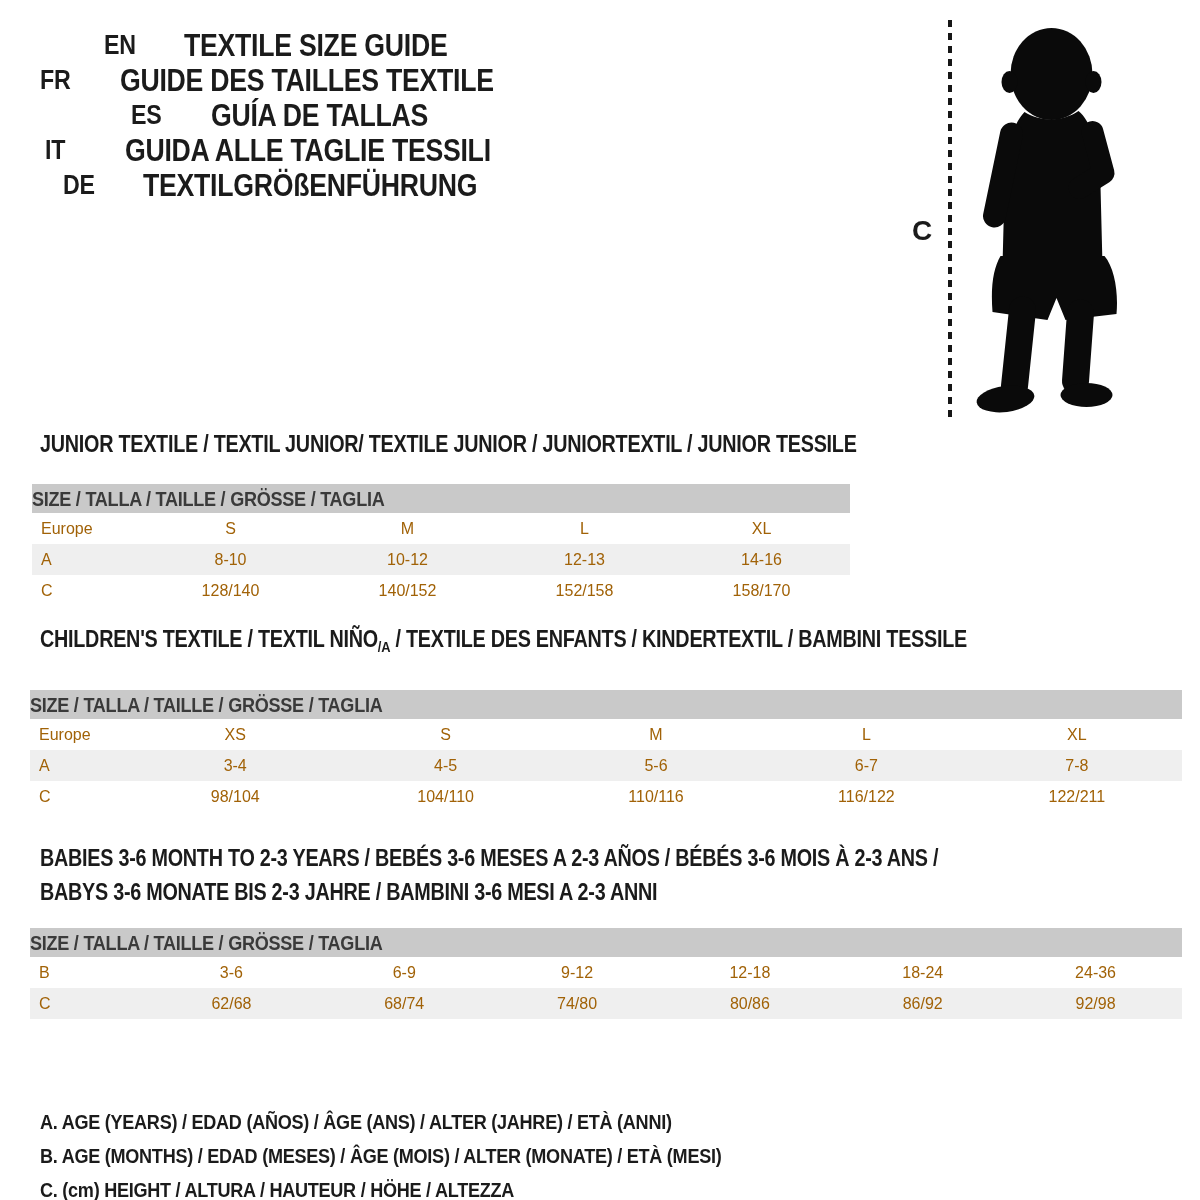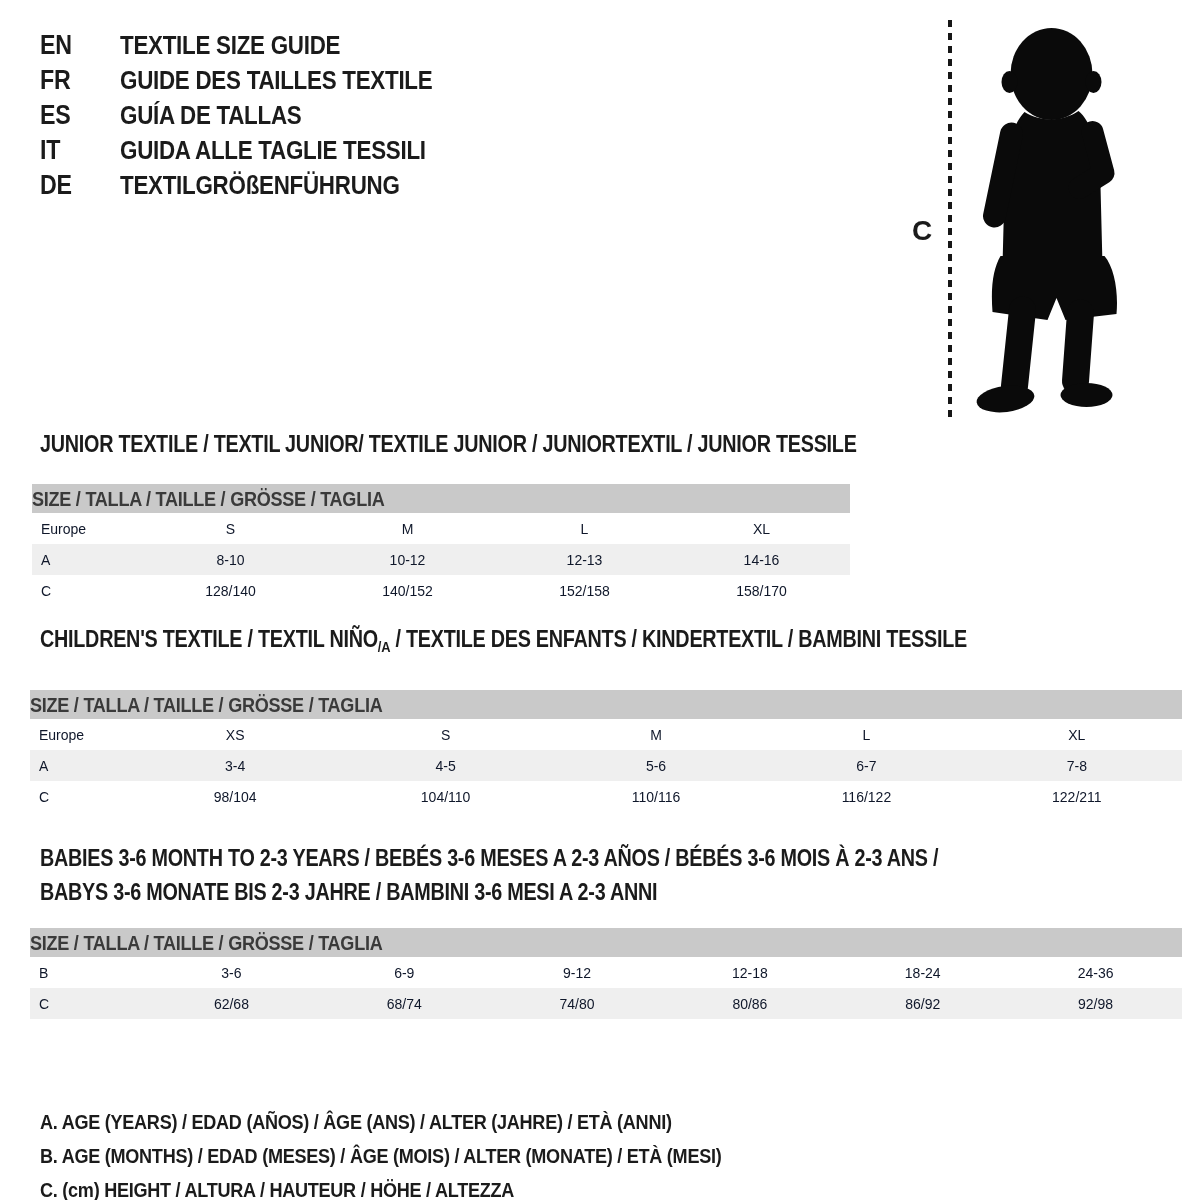--- a/index.html
+++ b/index.html
@@ -9,43 +9,43 @@
     font-family:"Liberation Sans", sans-serif;
     color:#1b1b1b;
   }
   .canvas { position:relative; width:1200px; height:1200px; background:#ffffff; overflow:hidden; }
 
   
   .cond { display:inline-block; transform:scaleX(0.86); transform-origin:0 50%; white-space:nowrap; letter-spacing:-0.3px; }
 
   
   .lang-list { position:absolute; left:40px; top:28px; }
-  .lang-row { height:35px; display:flex; align-items:center; }
+  .lang-row { height:35px; display:flex; align-items:center;justify-content:center; }
   .lang-code { width:80px; font-size:27px; font-weight:bold; }
-  .lang-title { font-size:26px; font-weight:bold; }
+  .lang-title { font-size:31px; font-weight:bold; }
 
   
   .measure-line {
     position:absolute; left:948px; top:20px; width:4px; height:397px;
     background:repeating-linear-gradient(to bottom, #161616 0 7px, transparent 7px 13px);
   }
   .figure-label { position:absolute; left:912px; top:215px; font-size:28px; font-weight:bold; }
   .toddler-svg { position:absolute; left:963px; top:20px; width:178px; height:400px; }
 
   
   .sec-title { position:absolute; left:40px; font-size:23px; font-weight:bold; white-space:nowrap; }
   .sub-a { font-size:15px; vertical-align:-5px; font-weight:bold; }
 
   
   .tbl { position:absolute; }
   .bar {
     height:29px; display:flex; align-items:center; 
     font-size:21px; font-weight:bold; color:#3a3a3a;
   }
-  .trow { display:flex; align-items:center; height:31px; font-size:14px; color:#0f172a; }
+  .trow { display:flex; align-items:center; height:31px; font-size:16px; color:#a16207; }
   .lab { padding-left:9px; }
   .cel { flex:1; text-align:center; }
   .junior { left:32px; top:484px; width:818px; }
   .junior .lab { width:110px; }
   .children { left:30px; top:690px; width:1152px; }
   .children .lab { width:100px; }
   .babies { left:30px; top:928px; width:1152px; }
   .babies .lab { width:115px; }
 
   

